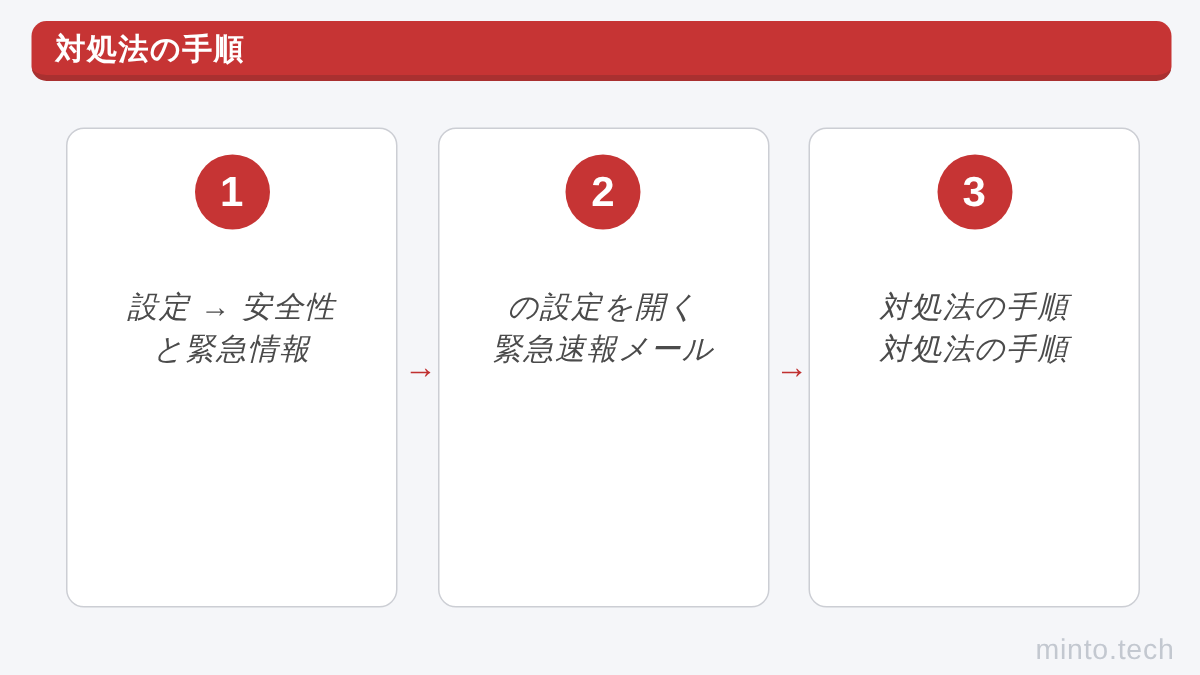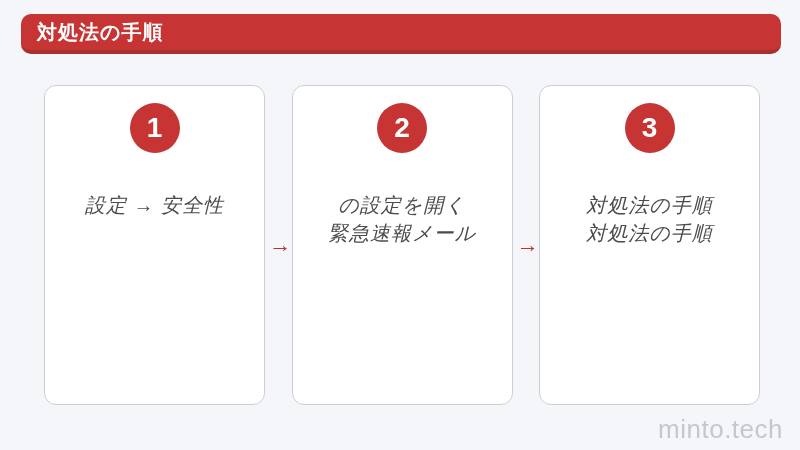--- a/index.html
+++ b/index.html
@@ -85,40 +85,41 @@
   .arrow-glyph {
     color: #c03030;
     font-size: 22px;
     line-height: 1;
     transform: translateX(2px);
   }
   .watermark {
     position: absolute;
     right: 17px;
     bottom: 5px;
-    font-size: 26px;
+    font-size: 19px;
     color: #c3c8d0;
     letter-spacing: 0.5px;
   }
 </style>
 </head>
 <body>
 
 <div class="banner">
   <span class="banner-title">対処法の手順</span>
 </div>
 
 <div class="steps-row">
 
   <div class="step-card">
     <div class="num-badge">
       <span>1</span>
     </div>
     <div class="step-text">
       <div>設定 → 安全性</div>
+      <div>と緊急情報</div>
     </div>
   </div>
 
   <div class="arrow-col">
     <span class="arrow-glyph">→</span>
   </div>
 
   <div class="step-card">
     <div class="num-badge">
       <span>2</span>

